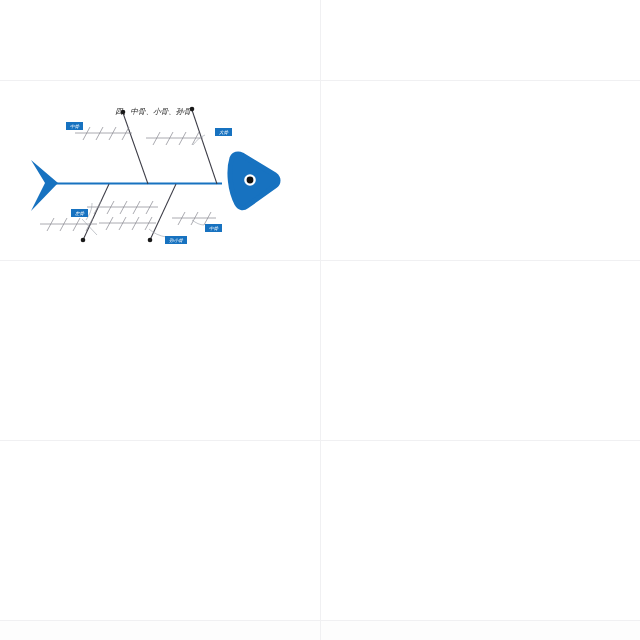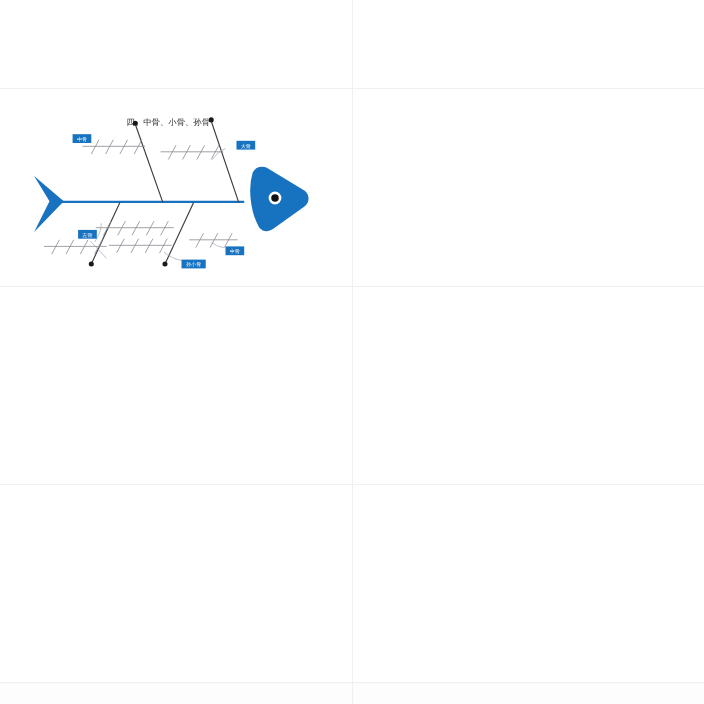--- a/index.html
+++ b/index.html
@@ -1,18 +1,18 @@
 <!DOCTYPE html>
 <html><head>
 <meta charset="utf-8">
 <title>Fishbone Diagram Template Thumbnails</title>
 <style>
 html,body{margin:0;padding:0;background:#ffffff;}
 body{width:640px;height:640px;overflow:hidden;font-family:"Liberation Sans",sans-serif;}
-.grid{position:relative;width:640px;height:640px;background:#fdfdfd;}
+.grid{position:relative;width:640px;height:640px;background:#fdfdfd;font-style:italic;}
 .cell{position:absolute;overflow:hidden;background:#ffffff;}
 .cell svg{display:block;}
 .vline{position:absolute;background:#f0f0f2;width:1px;}
 .hline{position:absolute;background:#f0f0f2;height:1px;}
 </style>
 </head>
 <body>
 
 <div class="grid">
 

